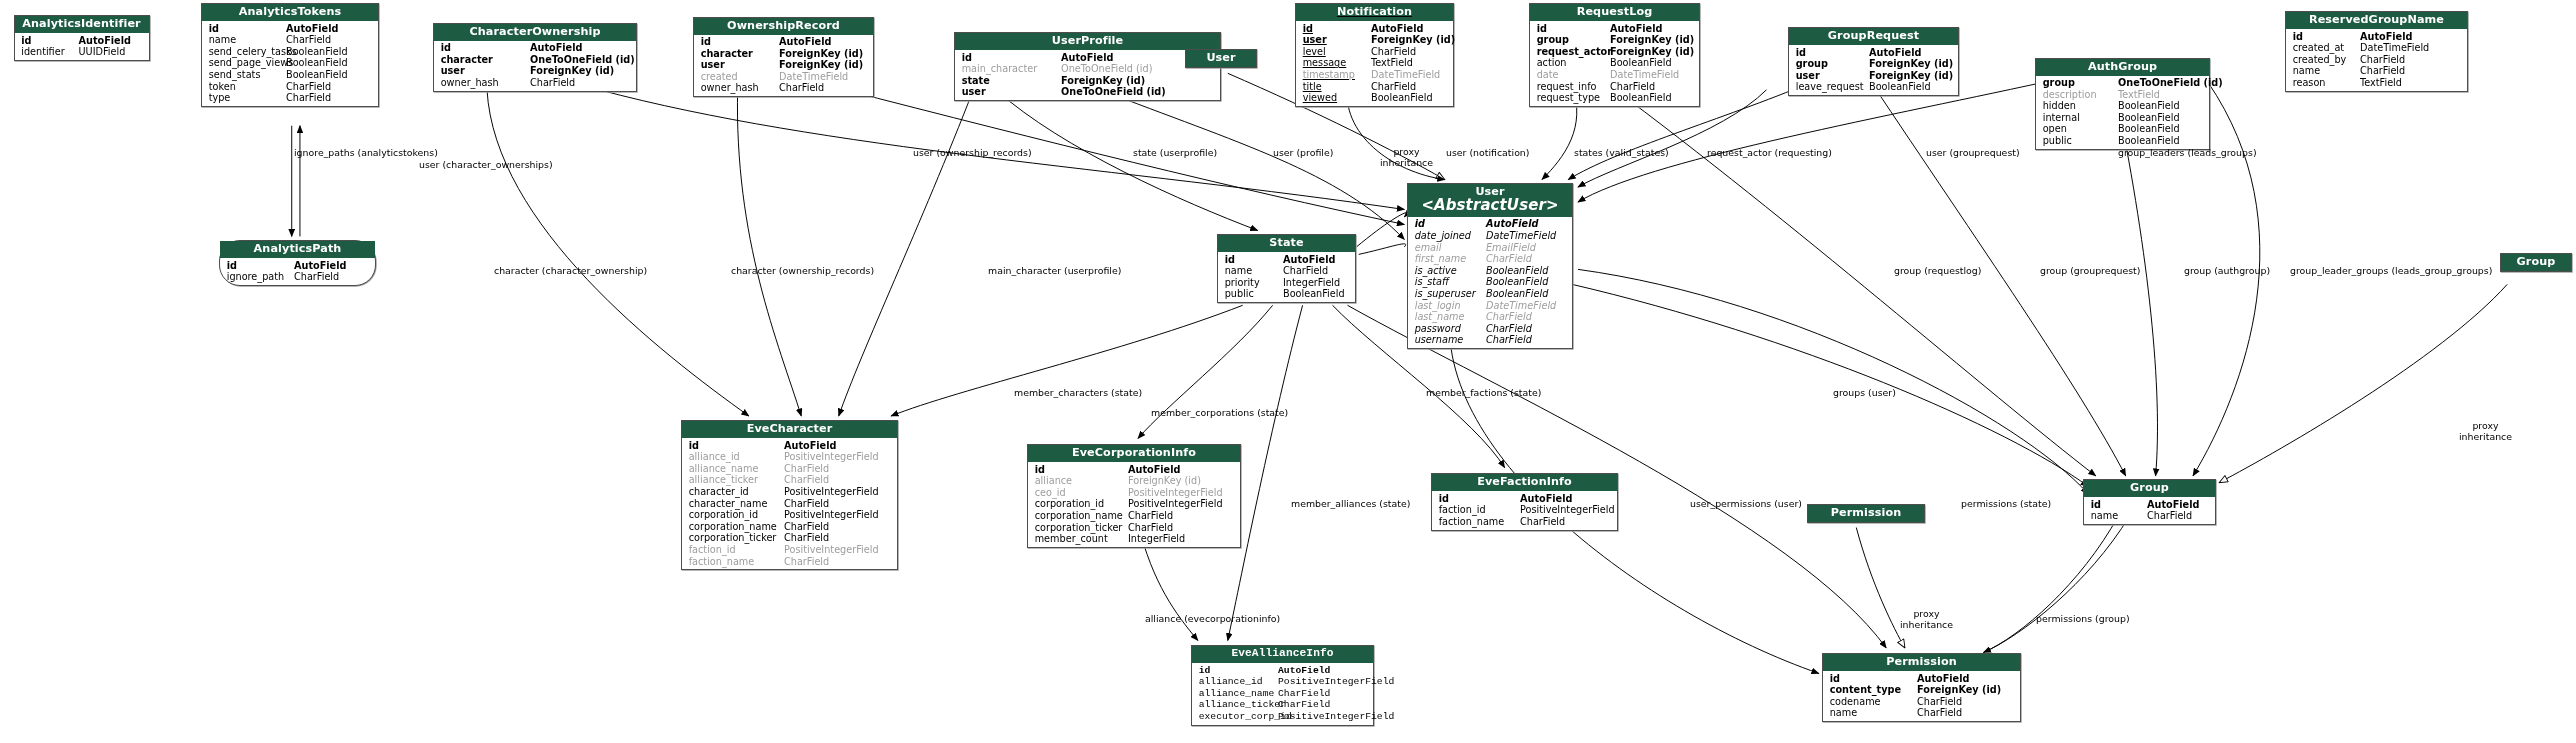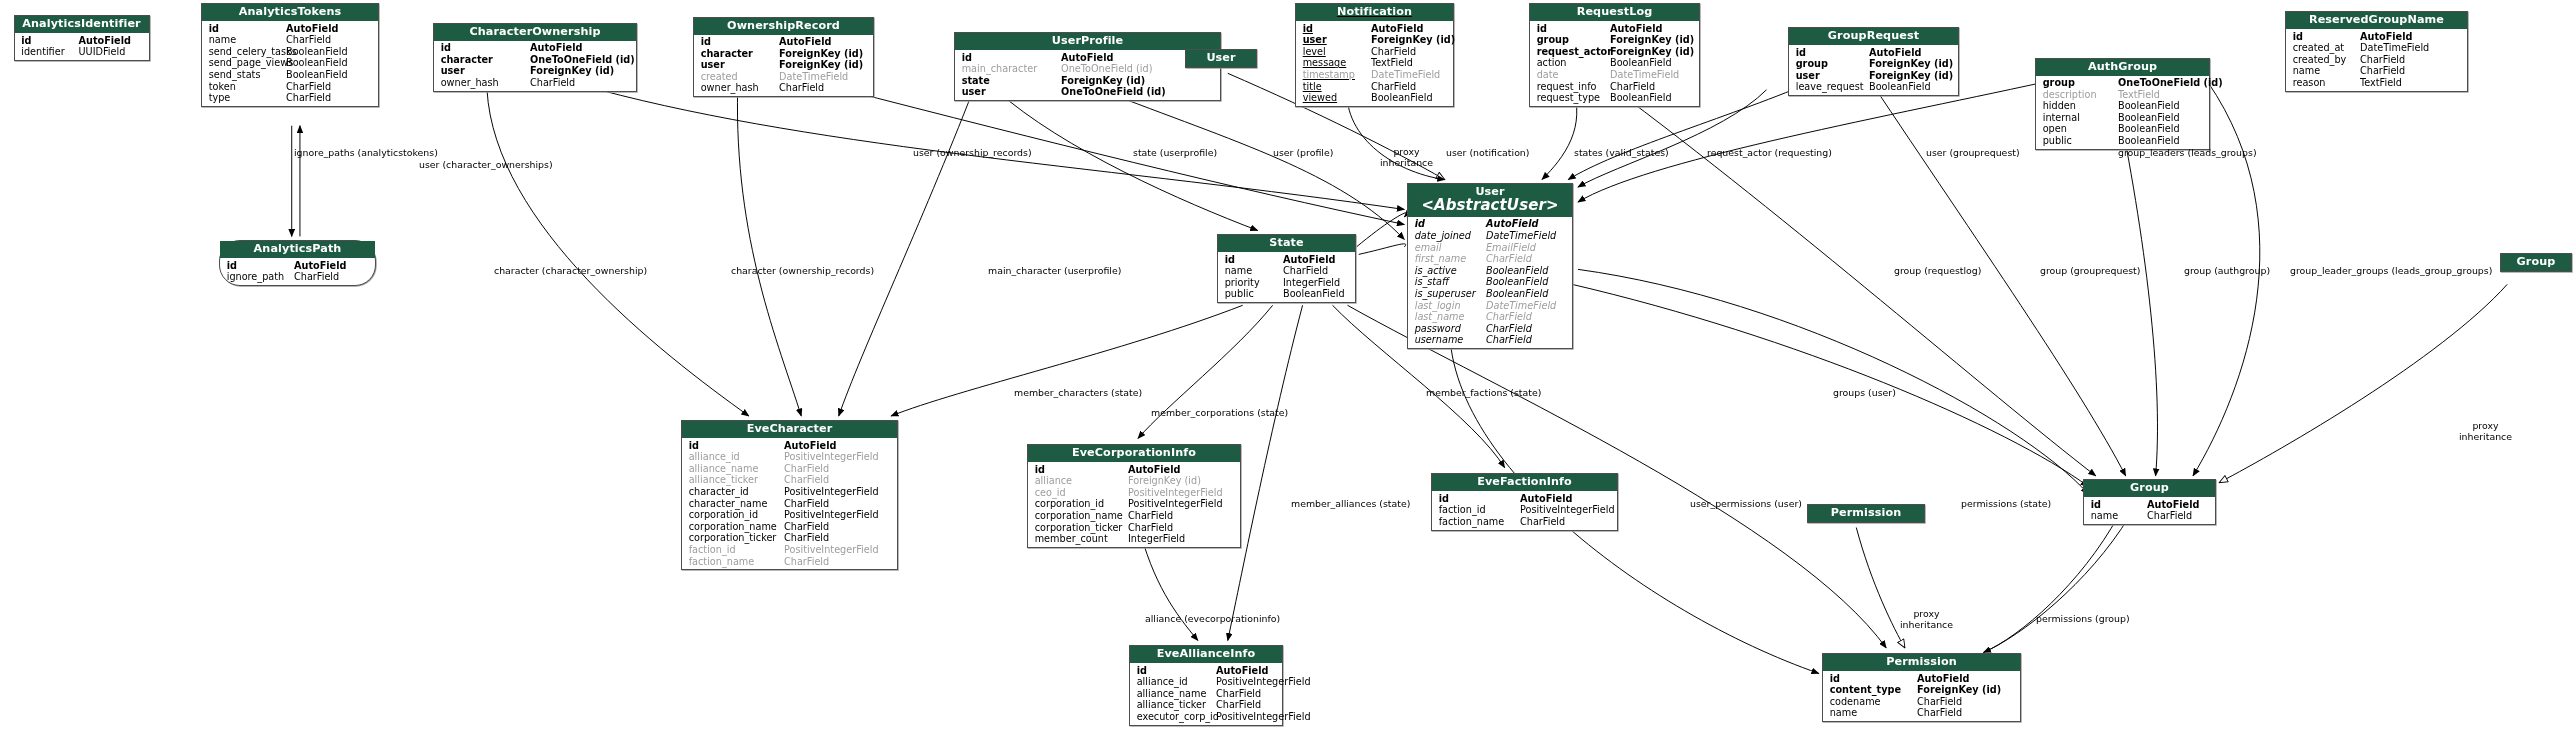--- a/index.html
+++ b/index.html
@@ -540,21 +540,21 @@
         <div class="erow">
           <span class="fname plain">faction_id</span>
           <span class="ftype plain" style="left: 88px;">PositiveIntegerField</span>
         </div>
         <div class="erow">
           <span class="fname plain">faction_name</span>
           <span class="ftype plain" style="left: 88px;">CharField</span>
         </div>
       </div>
     </div>
-    <div class="entity" style="left: 1129px; top: 645px; width: 154px;">
+    <div class="entity" style="left: 1191px; top: 645px; width: 183px; font-family: Liberation Mono, monospace;">
       <div class="ehdr"><span>EveAllianceInfo</span></div>
       <div class="rows">
         <div class="erow">
           <span class="fname pk">id</span>
           <span class="ftype pk" style="left: 86px;">AutoField</span>
         </div>
         <div class="erow">
           <span class="fname plain">alliance_id</span>
           <span class="ftype plain" style="left: 86px;">PositiveIntegerField</span>
         </div>

